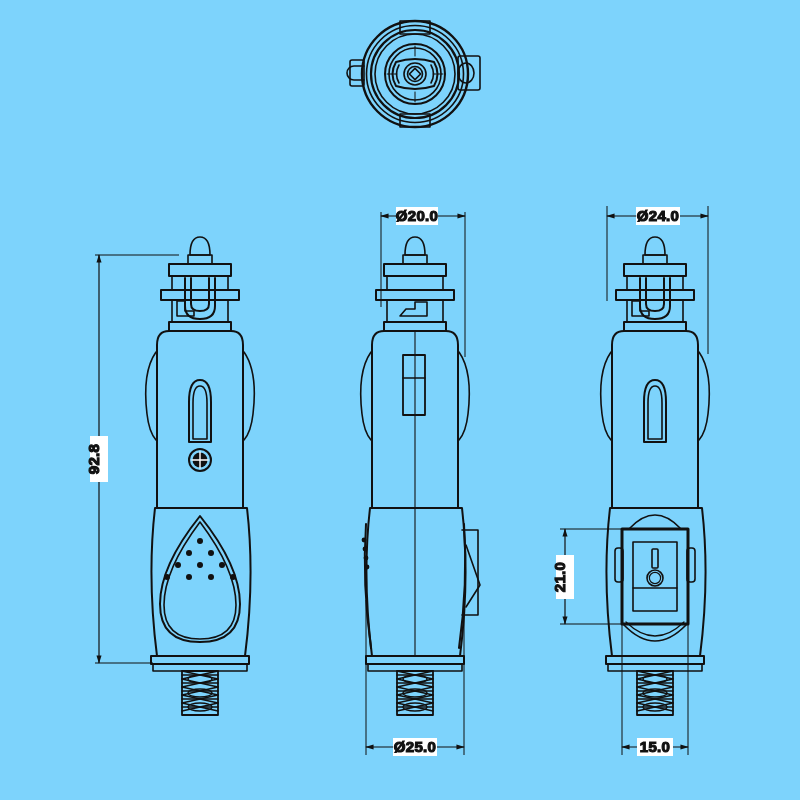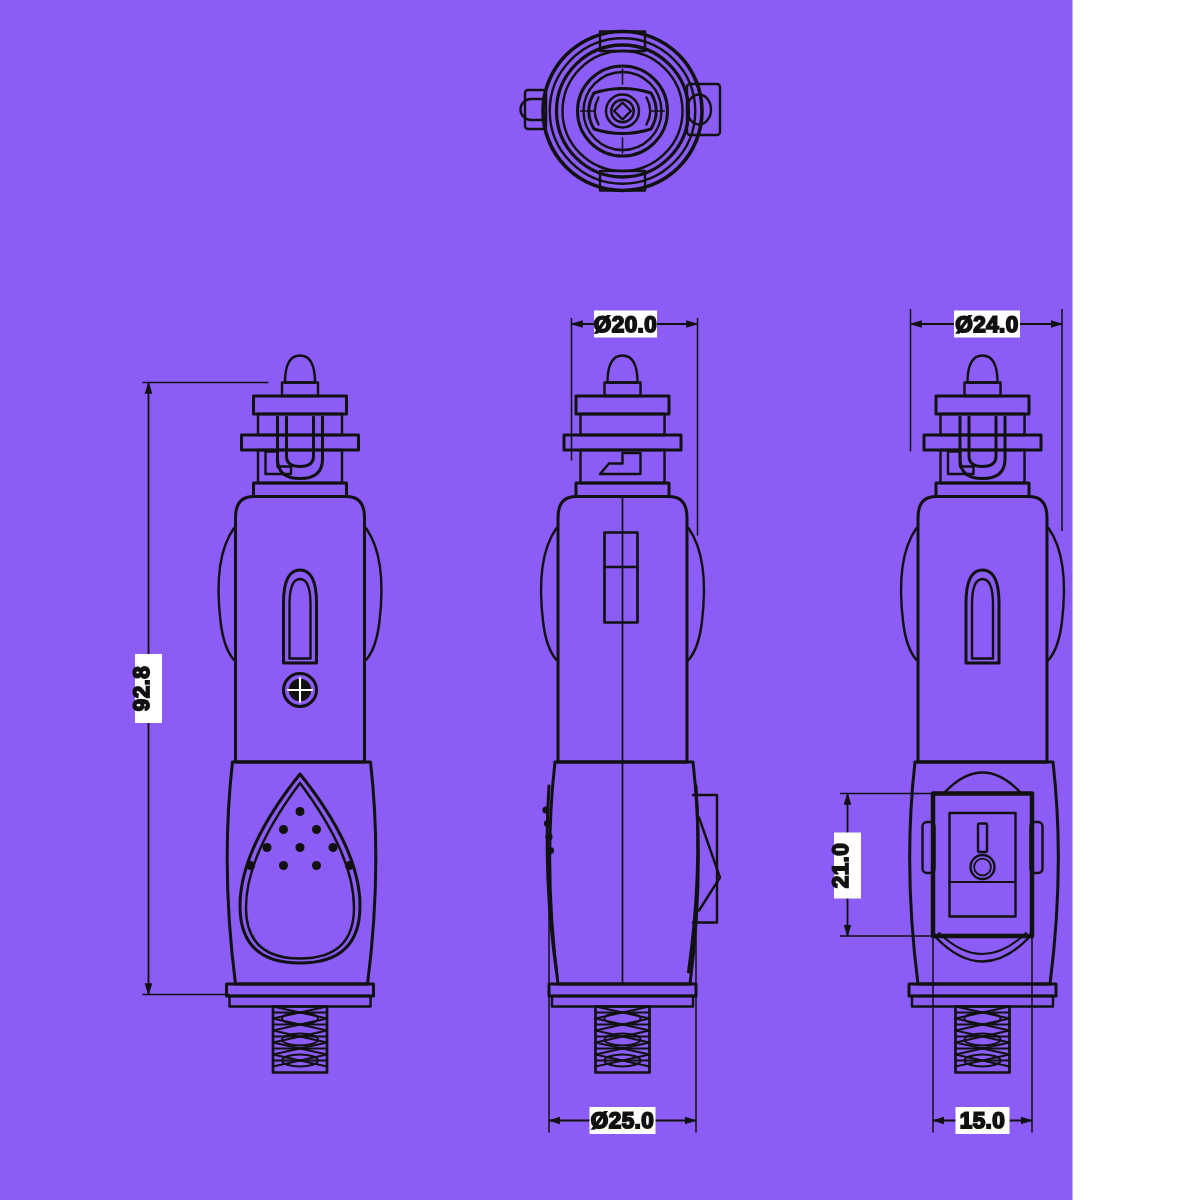--- a/index.html
+++ b/index.html
@@ -1,18 +1,18 @@
 <!DOCTYPE html>
 <html><head>
 <meta charset="utf-8">
 <style>
   html,body{margin:0;padding:0;background:#ffffff;}
   body{width:800px;height:800px;overflow:hidden;
        font-family:"Liberation Sans",sans-serif;}
-  #sheet{position:relative;width:715px;height:800px;background:#8b5cf6;}
+  #sheet{position:relative;width:800px;height:800px;background:#7dd3fc;}
   svg{display:block;}
   .dimtext{font-family:"Liberation Sans",sans-serif;font-size:15px;fill:#111;
            font-weight:600;letter-spacing:.3px;}
   .vtext{font-family:"Liberation Sans",sans-serif;font-size:15px;fill:#111;
          font-weight:600;letter-spacing:.3px;}
 </style>
 </head>
 <body>
 
 <div id="sheet">

